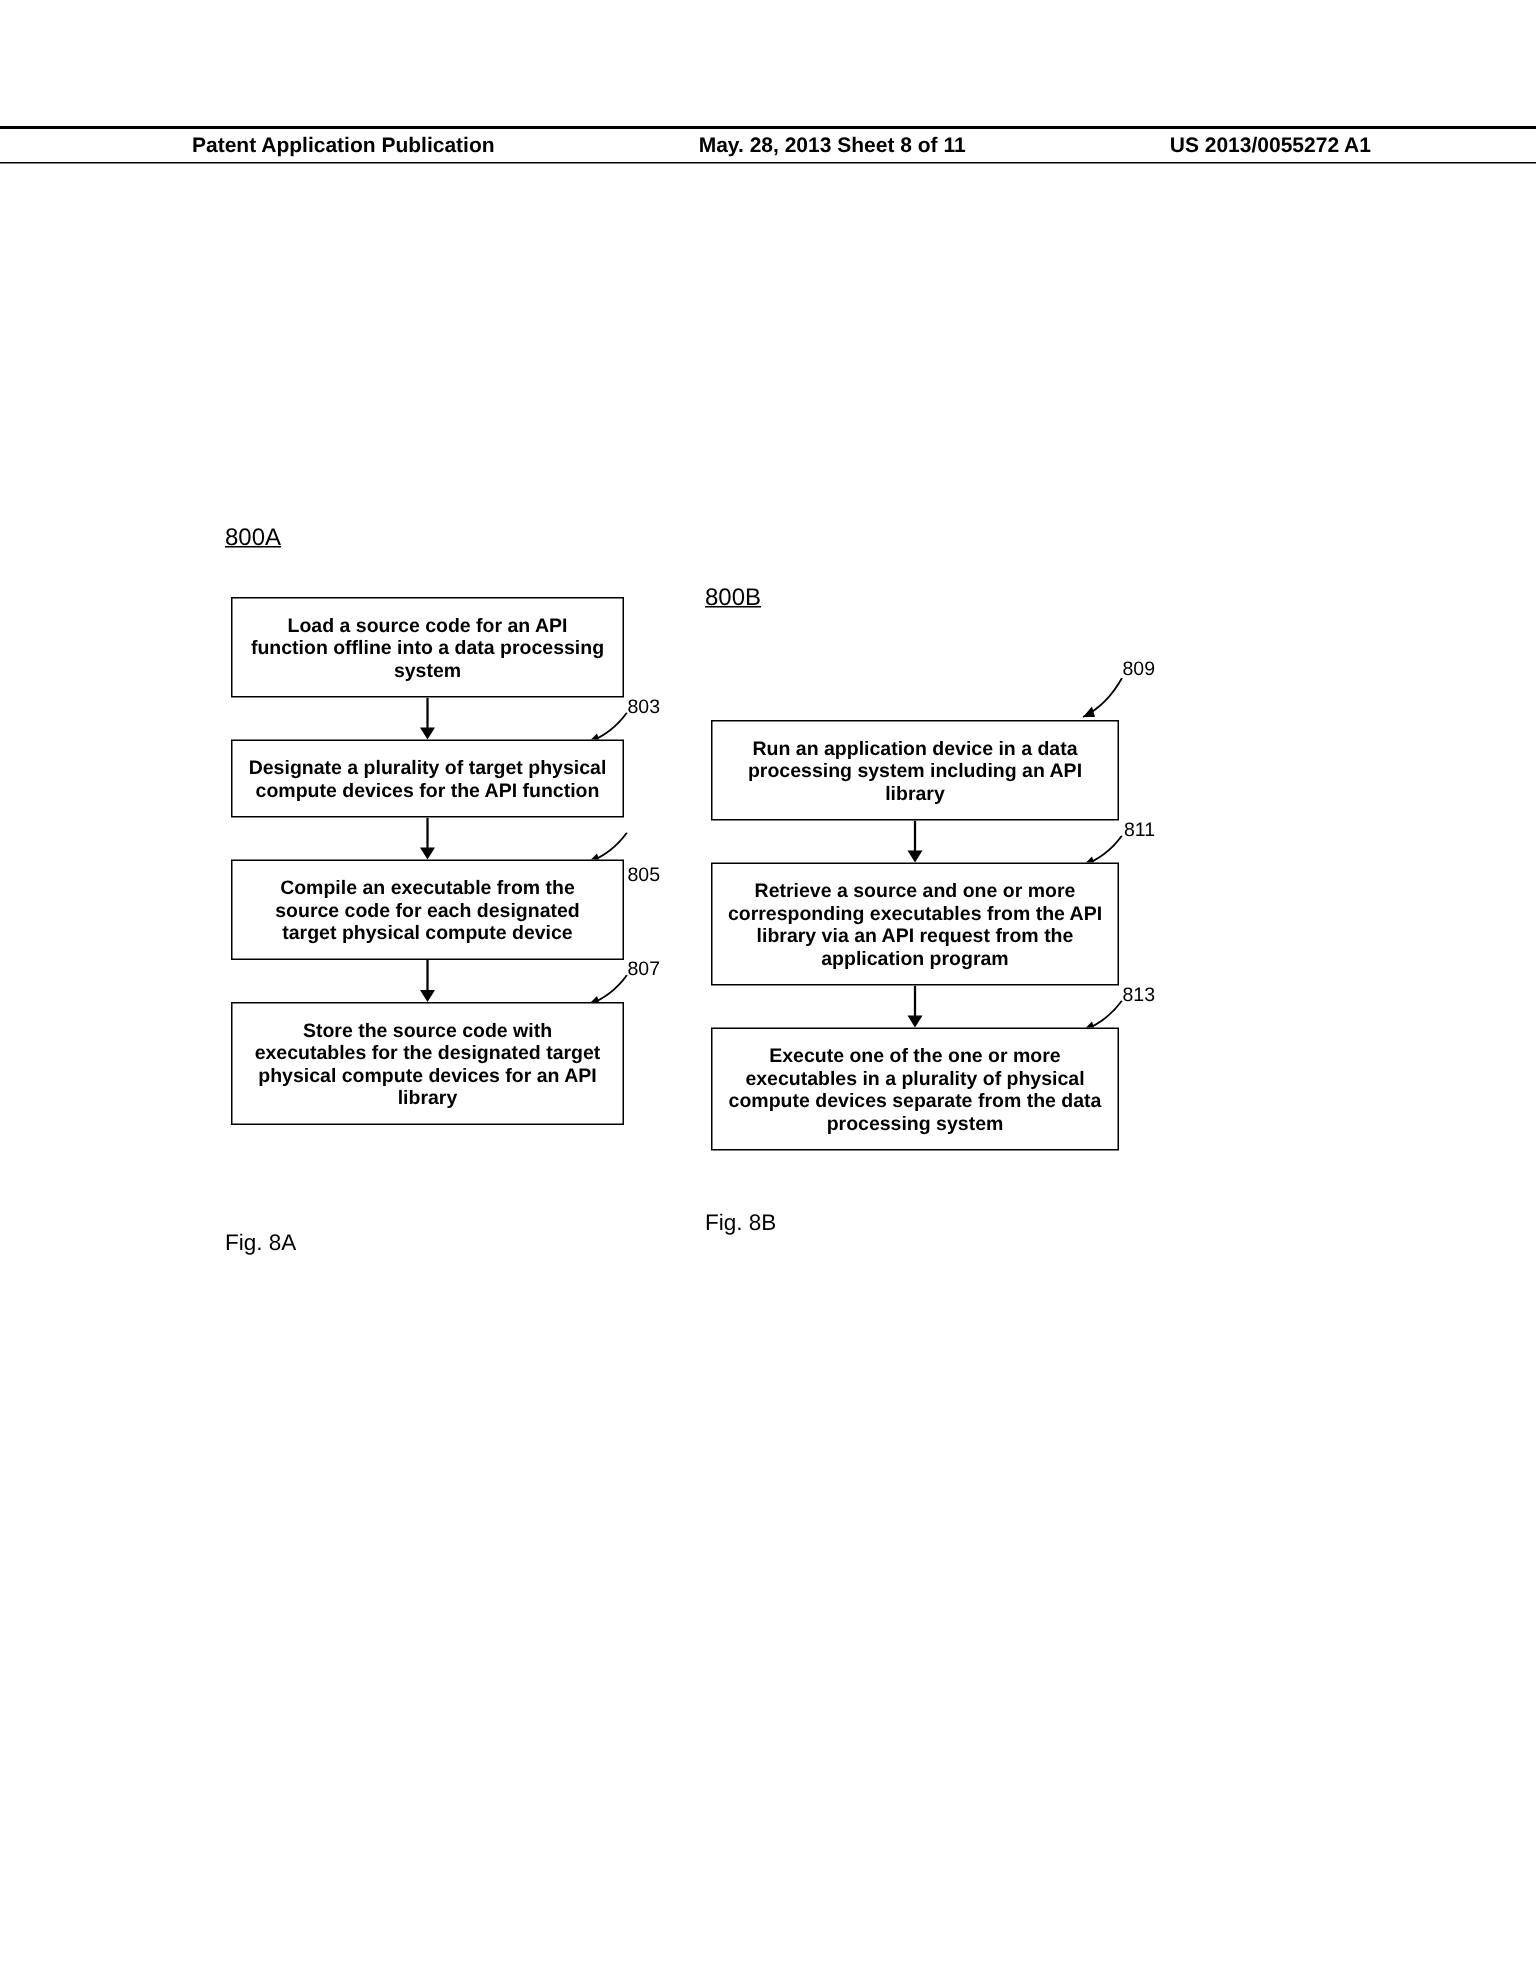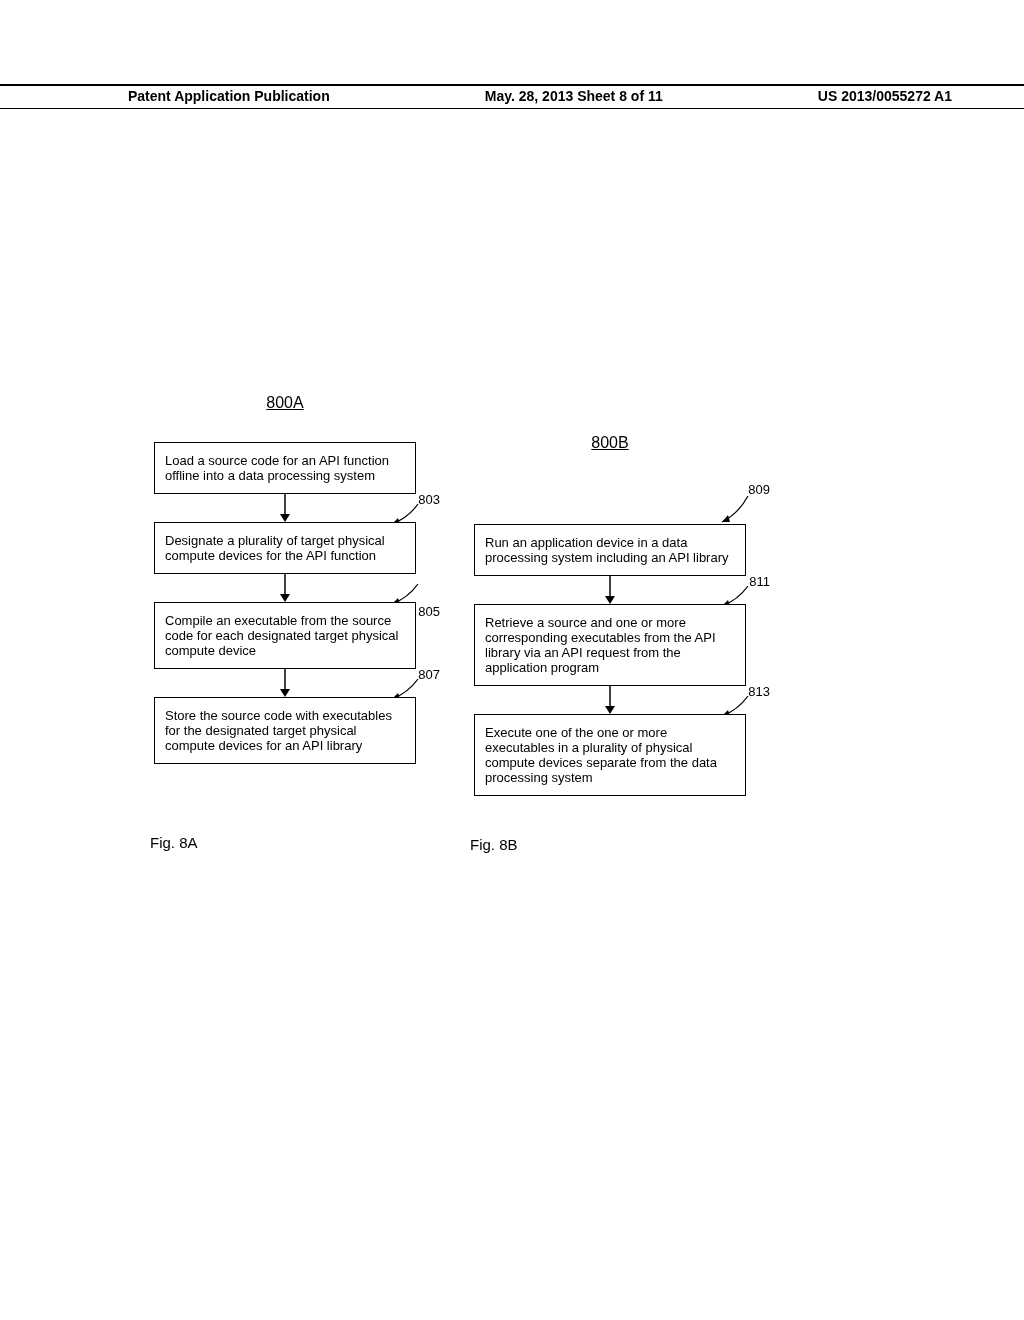--- a/index.html
+++ b/index.html
@@ -17,48 +17,48 @@
     top: 84px;
     left: 0;
     right: 0;
     border-top: 2px solid #000;
     border-bottom: 1px solid #000;
     height: 20px;
     display: flex;
     justify-content: space-between;
     font-size: 14px;
     font-weight: bold;
-    padding: 2px 72px 0 128px;
+    padding: 2px 110px 0 128px;
     gap: 12px;
   }
   .figure-area {
     position: absolute;
     top: 350px;
     left: 0;
     width: 100%;
   }
   .flowcol {
     position: absolute;
   }
   .flowA { left: 150px; top: 0; width: 270px; }
   .flowB { left: 470px; top: 40px; width: 280px; }
   .flow-title {
-    text-align: center;
     font-size: 16px;
     text-decoration: underline;
     margin-bottom: 30px;
-    margin-top: 44px;
   }
   .box {
     border: 1.5px solid #000;
     padding: 10px 10px;
     font-size: 13px;
+    text-align: center;
     margin: 0 auto;
     position: relative;
     background: #fff;
+    font-weight: bold;
   }
   .boxA { width: 240px; }
   .boxB { width: 250px; }
   .connector {
     height: 28px;
     display: flex;
     justify-content: center;
     position: relative;
   }
   .connector svg {

